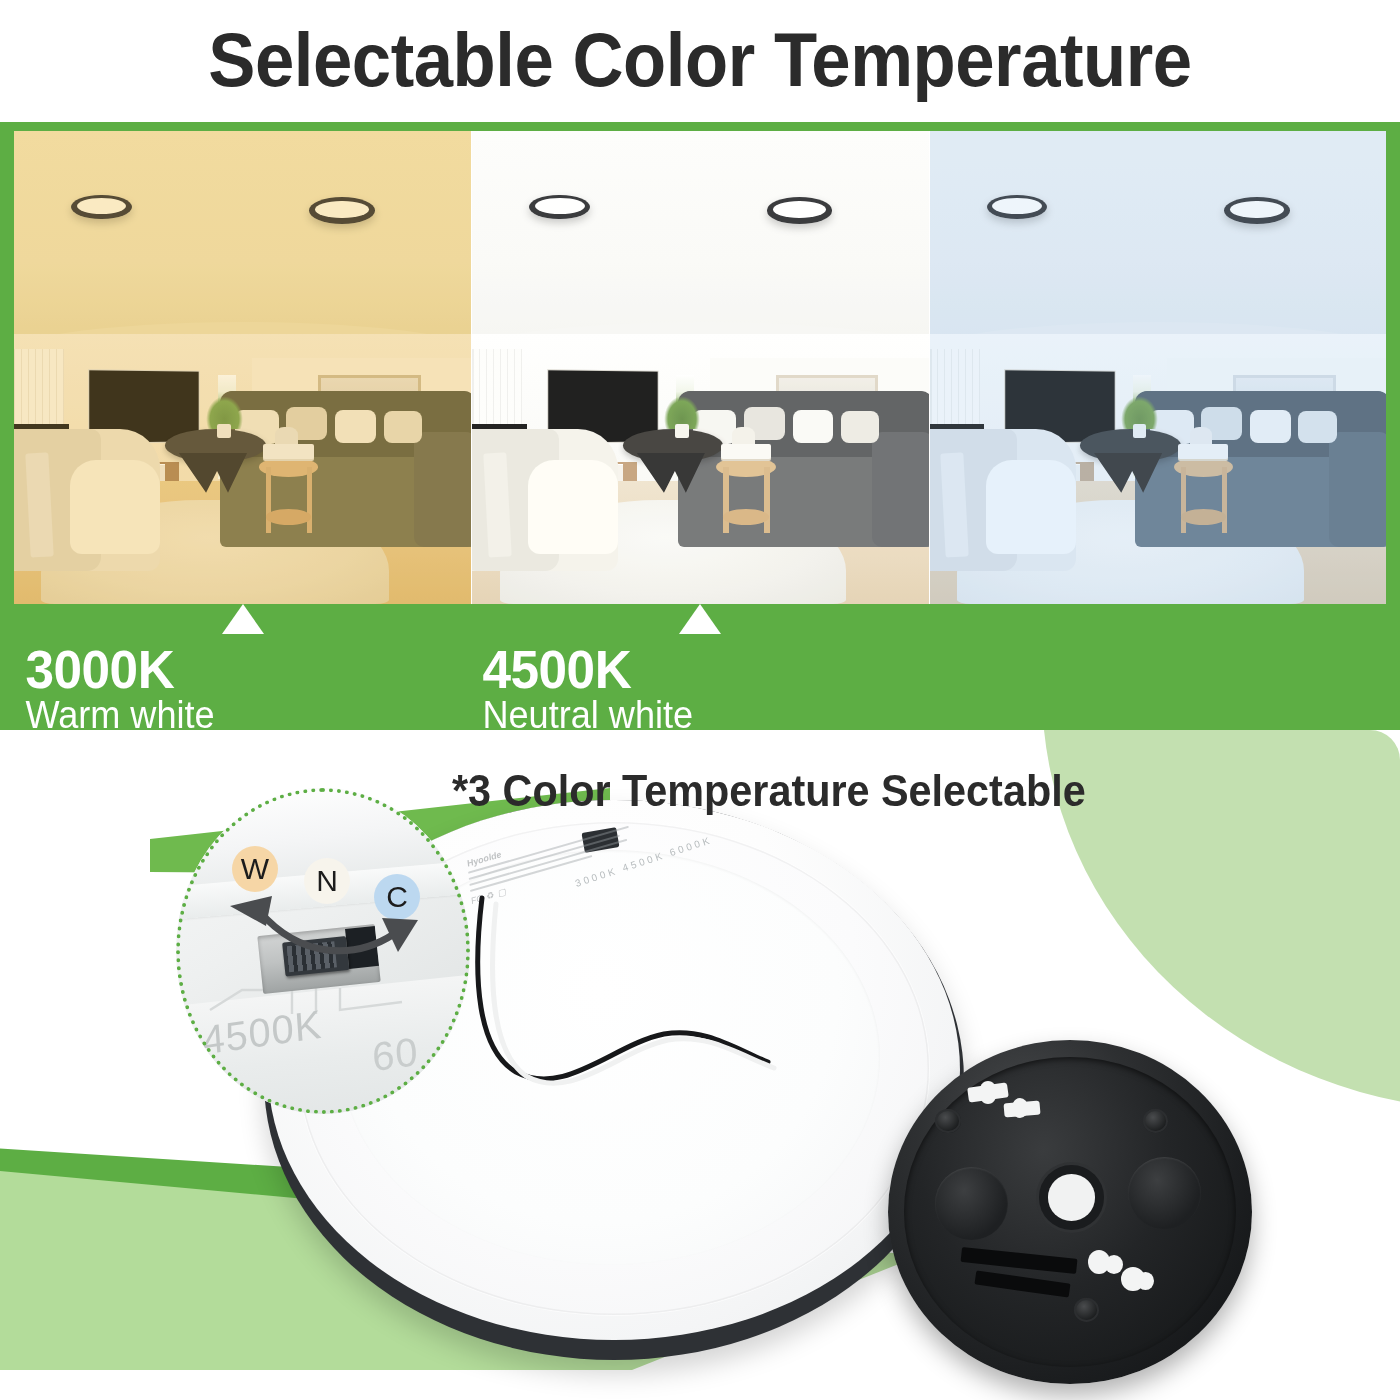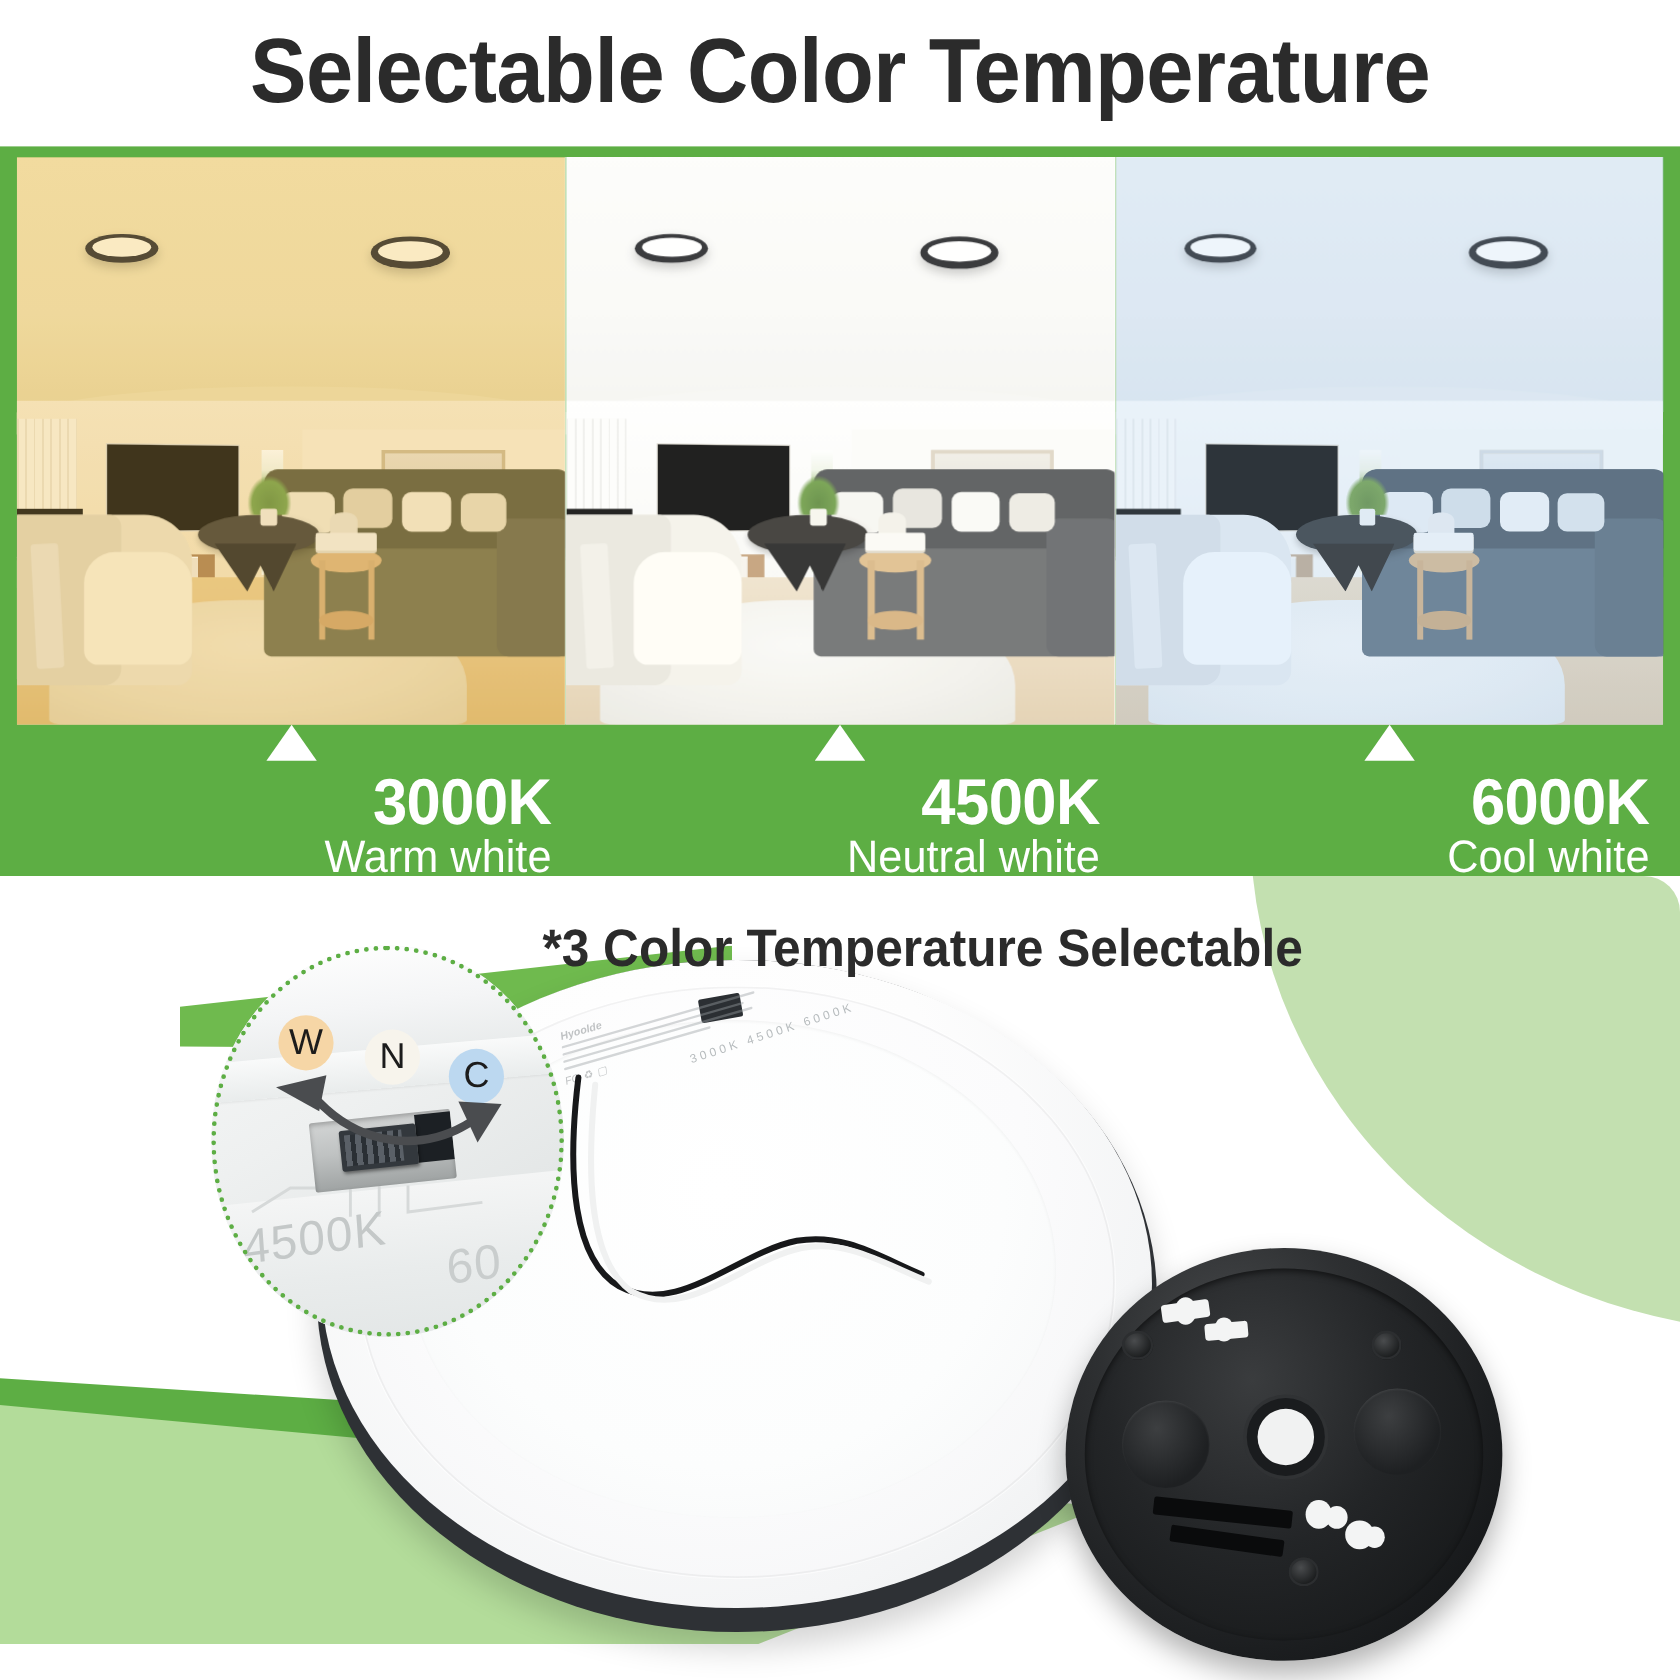--- a/index.html
+++ b/index.html
@@ -198,21 +198,21 @@
     position:absolute; left:57%; top:62.5%; width:5%; height:4%;
     background:#e8e0cf; border-radius:40% 40% 12% 12%;
   }
 
   
   .tint{ position:absolute; inset:0; pointer-events:none; }
 
   
   .ct-col{
     position:absolute; top:482px; width:457px; height:126px;
-    text-align:right; color:#ffffff;
+    text-align:left; color:#ffffff;
   }
   .tri{
     width:0;height:0; margin:0 auto;
     border-left:21px solid transparent;
     border-right:21px solid transparent;
     border-bottom:30px solid #ffffff;
   }
   .k-val{
     font-size:54px; font-weight:bold; line-height:1.08; margin-top:6px;
     transform:scaleX(0.95); letter-spacing:-0.5px;
@@ -618,25 +618,20 @@
 
   <div class="ct-col" style="left:14px">
     <div class="tri"></div>
     <div class="k-val">3000K</div>
     <div class="k-name">Warm white</div>
   </div>
   <div class="ct-col" style="left:471px">
     <div class="tri"></div>
     <div class="k-val">4500K</div>
     <div class="k-name">Neutral white</div>
-  </div>
-  <div class="ct-col" style="left:929px">
-    <div class="tri"></div>
-    <div class="k-val">6000K</div>
-    <div class="k-name">Cool white</div>
   </div>
 </div>
 
 <div class="white-card">
   <div class="blob-green"></div>
   <div class="swoosh-dark"></div>
   <div class="swoosh-light"></div>
 </div>
 
 <div class="sub-title">*3 Color Temperature Selectable</div>

